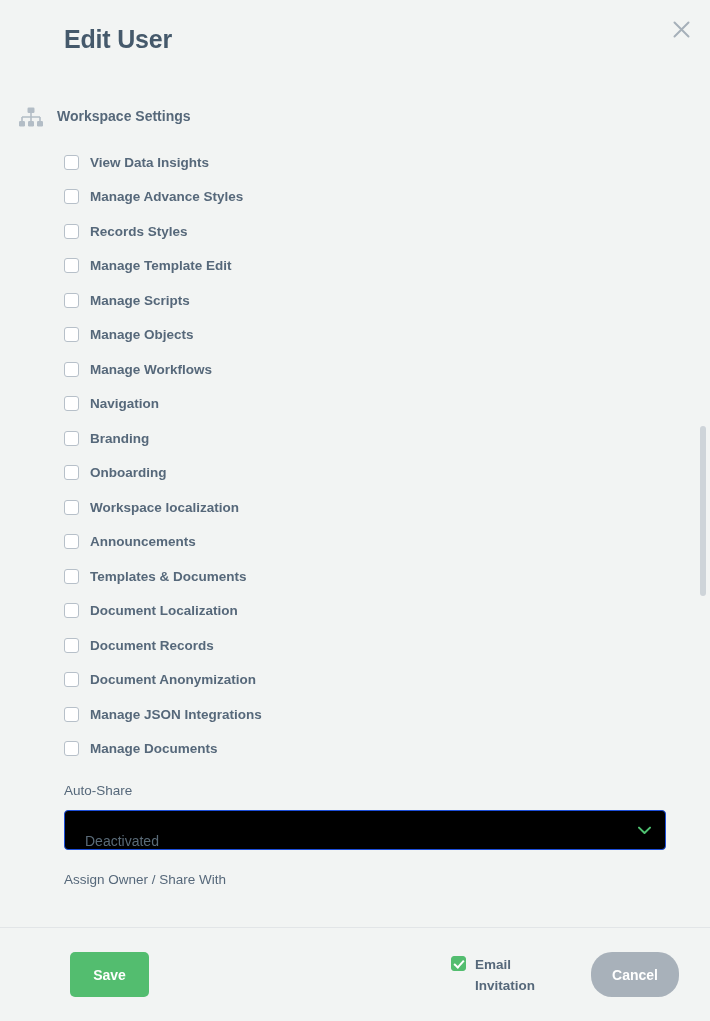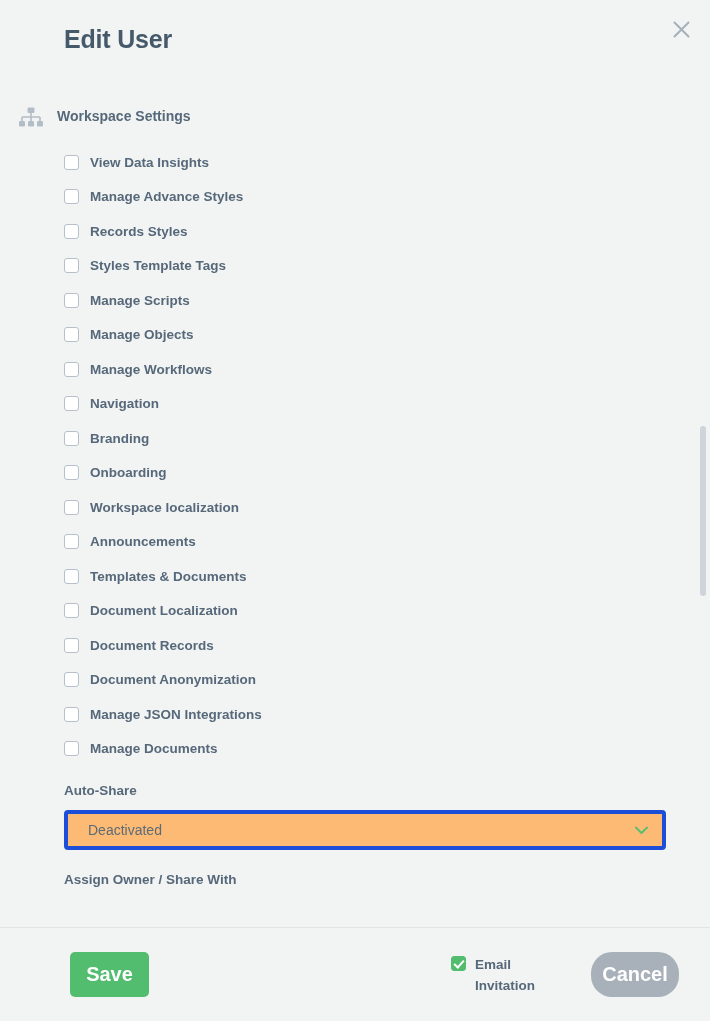--- a/index.html
+++ b/index.html
@@ -139,33 +139,33 @@
 
   
   .field-block {
     padding-left: 64px;
     padding-right: 20px;
     margin-top: 17px;
   }
 
   .field-label {
     font-size: 13.5px;
-    font-weight: bold;
+    font-weight: normal;
     color: #56687a;
     margin-bottom: 12px;
   }
 
   .select-control {
     position: relative;
     height: 40px;
-    background: #fdba74;
-    border: 4px solid #1d4ed8;
+    background: #000000;
+    border: 1px solid #1d4ed8;
     border-radius: 4px;
     display: flex;
-    align-items: center;
+    align-items: flex-end;
     padding: 0 38px 0 20px;
     cursor: pointer;
   }
 
   .select-value {
     font-size: 14px;
     color: #5a6b78;
     font-weight: normal;
   }
 
@@ -213,21 +213,21 @@
     display: flex;
     align-items: center;
     padding: 0 31px 0 70px;
     position: relative;
   }
 
   .btn {
     border: none;
     border-radius: 5px;
     font-family: "Liberation Sans", sans-serif;
-    font-size: 20px;
+    font-size: 14px;
     font-weight: bold;
     color: #ffffff;
     cursor: pointer;
     display: flex;
     align-items: center;
     justify-content: center;
   }
 
   .btn-save {
     width: 79px;
@@ -302,21 +302,21 @@
         <div class="checkbox-row">
           <span class="cbox"></span>
           <span class="cbox-label">Manage Advance Styles</span>
         </div>
         <div class="checkbox-row">
           <span class="cbox"></span>
           <span class="cbox-label">Records Styles</span>
         </div>
         <div class="checkbox-row">
           <span class="cbox"></span>
-          <span class="cbox-label">Styles Template Tags</span>
+          <span class="cbox-label">Manage Template Edit</span>
         </div>
         <div class="checkbox-row">
           <span class="cbox"></span>
           <span class="cbox-label">Manage Scripts</span>
         </div>
         <div class="checkbox-row">
           <span class="cbox"></span>
           <span class="cbox-label">Manage Objects</span>
         </div>
         <div class="checkbox-row">

